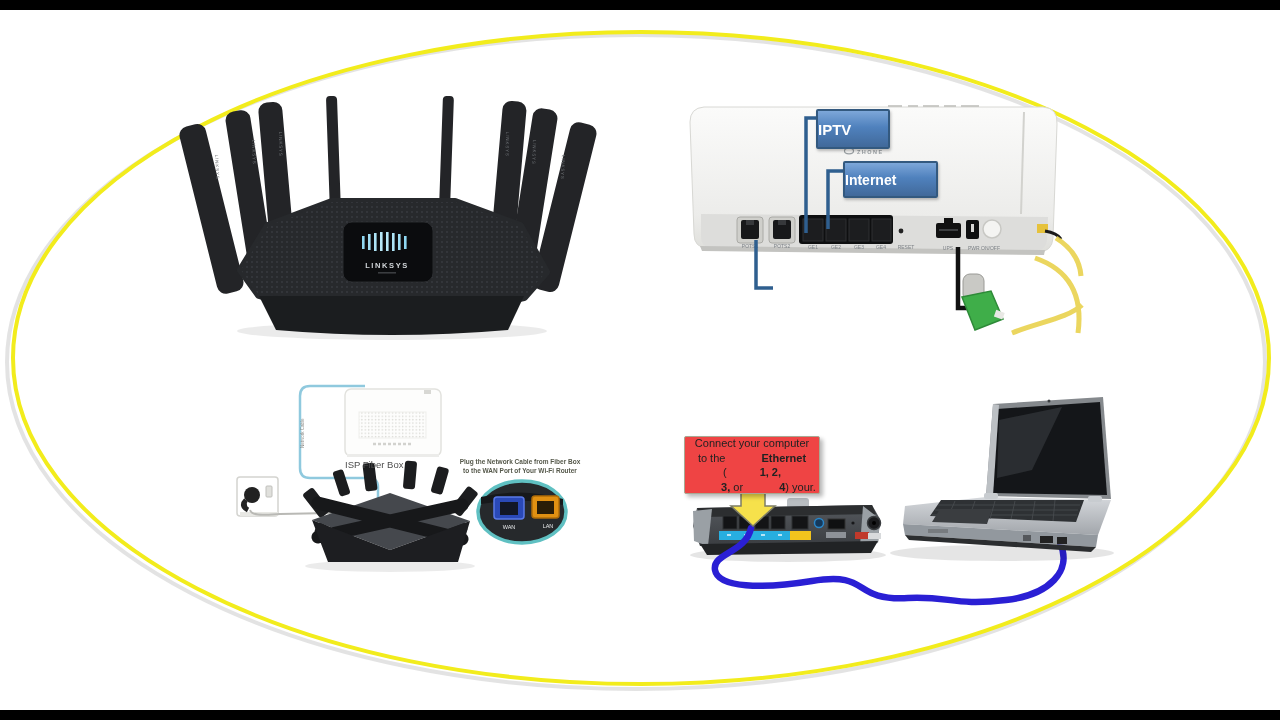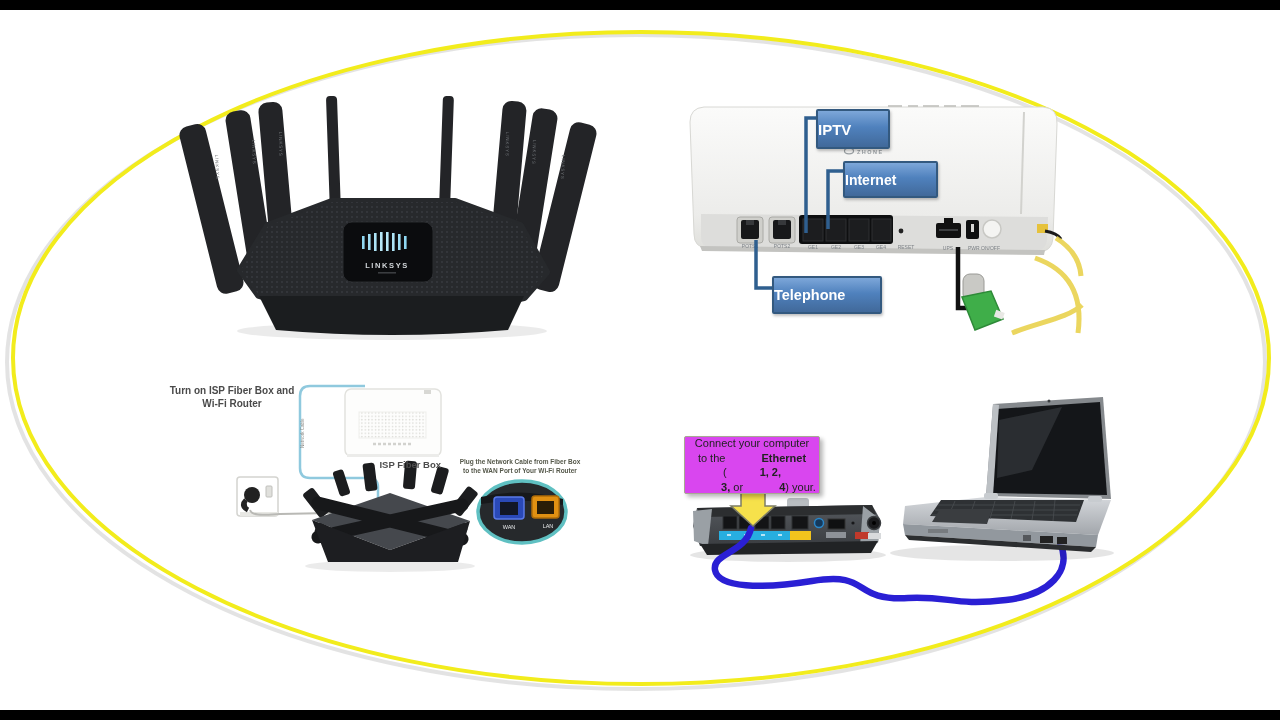--- a/index.html
+++ b/index.html
@@ -7,21 +7,21 @@
          font-family:"Liberation Sans",sans-serif;}
   #scene{position:absolute;left:0;top:0;}
   .bar{position:absolute;left:0;width:1280px;height:10px;background:#000;}
   .bar.top{top:0;} .bar.bottom{top:710px;}
   .ont-label{position:absolute;display:flex;align-items:center;justify-content:flex-start;
     color:#fff;font-weight:bold;border:2px solid #33597f;border-radius:2px;
     background:linear-gradient(180deg,#7da7d9 0%,#4f81bd 45%,#41699a 100%);
     box-shadow:1px 2px 3px rgba(0,0,0,.25);}
   .hd{position:absolute;font-weight:bold;color:#4a4a4a;text-align:center;}
   .tinytxt{position:absolute;font-weight:bold;color:#55584a;text-align:center;}
-  .boxlabel{position:absolute;font-weight:bold;color:#4d4d4d;text-align:right;}
+  .boxlabel{position:absolute;font-weight:normal;color:#4d4d4d;text-align:left;}
   #callout{position:absolute;left:684px;top:436px;width:134px;height:56px;
     background:#ffffcc;border:1px solid #a8a893;border-radius:2px;
     box-shadow:3px 3px 4px rgba(0,0,0,.28);
     display:flex;flex-direction:column;justify-content:center;text-align:center;
     font-size:11px;line-height:14.5px;color:#222;}
   #callout b{font-weight:bold;margin-left:33px;}
 </style>
 </head>
 <body>
 <div id="stage">
@@ -284,33 +284,26 @@
 
 <div class="bar top"></div>
 <div class="bar bottom"></div>
 
 <div class="ont-label" style="left:816px;top:109px;width:70px;height:36px;font-size:15px;">
   <span>IPTV</span>
 </div>
 <div class="ont-label" style="left:843px;top:161px;width:91px;height:33px;font-size:14px;">
   <span>Internet</span>
 </div>
-<div class="ont-label" style="left:772px;top:276px;width:106px;height:34px;font-size:14.5px;">
-  <span>Telephone</span>
-</div>
-
-<div class="hd" style="left:152px;top:384px;width:160px;font-size:10px;line-height:13px;">
-  <div>Turn on ISP Fiber Box and</div>
-  <div>Wi-Fi Router</div>
-</div>
+
 <div class="boxlabel" style="left:345px;top:459px;width:96px;font-size:9.5px;">ISP Fiber Box</div>
 <div class="tinytxt" style="left:447px;top:457px;width:146px;font-size:6.5px;line-height:9px;">
   <div>Plug the Network Cable from Fiber Box</div>
   <div>to the WAN Port of Your Wi-Fi Router</div>
 </div>
 
-<div id="callout" style="background: #d946ef;">
+<div id="callout" style="background: #ef4444;">
   <div>Connect your computer</div>
   <div><span>to the </span><b>Ethernet</b><span> (</span><b>1, 2,</b></div>
   <div><b>3,</b><span> or </span><b>4</b><span>) your.</span></div>
 </div>
 
 </div>
 
 </body></html>

